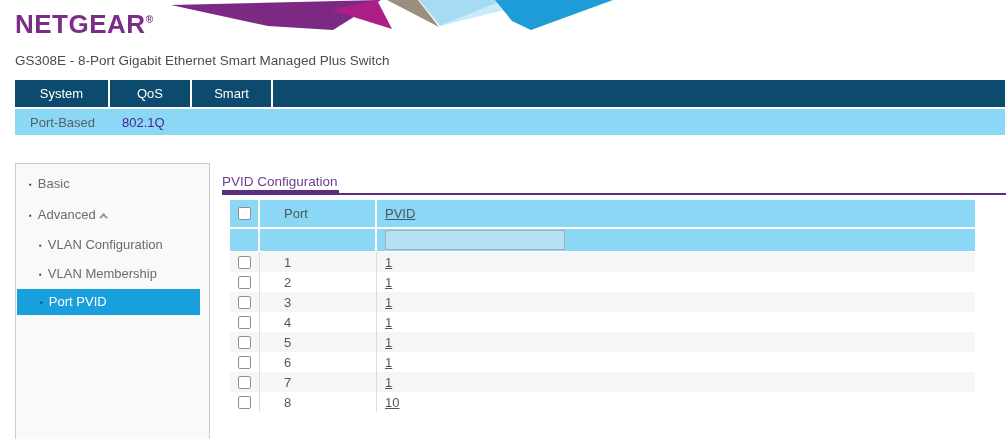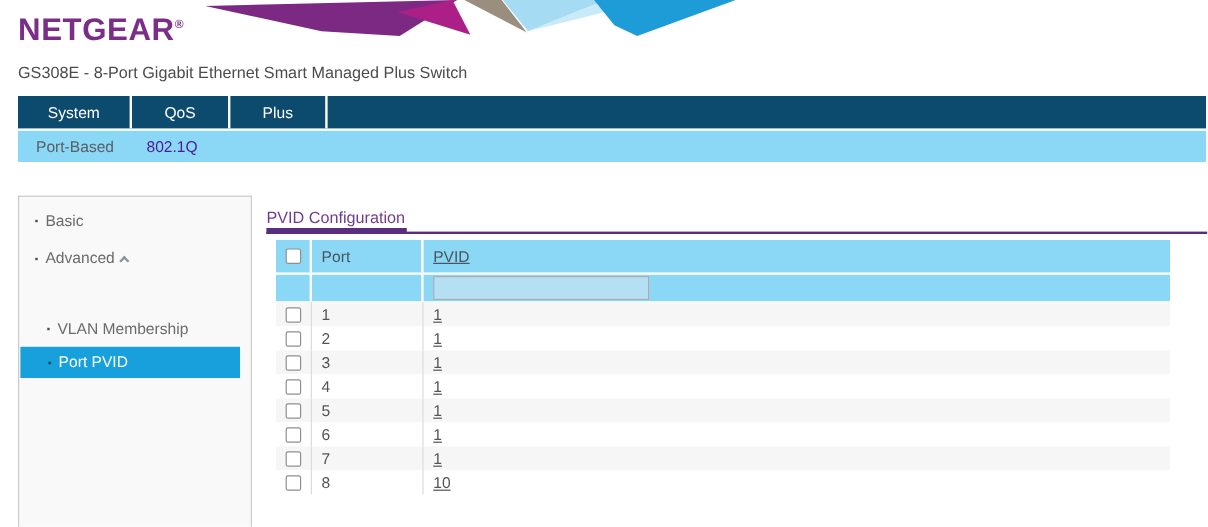--- a/index.html
+++ b/index.html
@@ -42,21 +42,21 @@
     border-top:2px solid #8a949b; transform:rotate(45deg) translateY(2px); margin-left:6px; }
 
   
   #section-title { left:222px; top:174px; color:#713C8F; font-size:13.5px; }
   #rule-thin { left:222px; top:193px; width:784px; height:2px; background:#5B2D80; }
   #rule-thick { left:222px; top:190px; width:117px; height:5px; background:#5B2D80; }
 
   #table { left:230px; top:200px; width:745px; }
   .trow { display:flex; width:100%; }
   .c1 { width:30px; flex:none; display:flex; align-items:center; justify-content:center; }
-  .c2 { width:93px; flex:none; padding-left:8px; display:flex; align-items:center; }
+  .c2 { width:117px; flex:none; padding-left:24px; display:flex; align-items:center; }
   .c3 { flex:1; padding-left:8px; display:flex; align-items:center;text-decoration:underline; }
   .hdr { height:27px; background:#8AD8F5; color:#4A565E; margin-bottom:2px; }
   .hdr .c1, .hdr .c2 { border-right:2px solid #fff; }
   .filter { height:22px; background:#8AD8F5; margin-bottom:1px; }
   .filter .c1, .filter .c2 { border-right:2px solid #fff; }
   .drow { height:20px; background:#fff; }
   .drow:nth-child(odd) { background:#f6f6f6; }
   .drow .c1, .drow .c2 { border-right:1px solid #dcdcdc; }
   .cb { width:13px; height:13px; background:#fff; border:1px solid #8f8f8f;
     border-radius:2px; cursor:pointer; }
@@ -75,31 +75,32 @@
   <polygon points="256,0 342,0 277,26" fill="#A5DCF4"></polygon>
   <polygon points="342,0 357,6 277,26" fill="#C9EAF9"></polygon>
   <polygon points="332,0 450,0 368,30 349,21" fill="#1E9CD7"></polygon>
 </svg>
 
 <div class="abs" id="device-title">GS308E - 8-Port Gigabit Ethernet Smart Managed Plus Switch</div>
 
 <div class="abs" id="navbar">
   <div class="tab">System</div>
   <div class="tab">QoS</div>
-  <div class="tab">Plus</div>
+  <div class="tab">Smart</div>
 </div>
 
 <div class="abs" id="subnav">
   <div class="subnav-item">Port-Based</div>
   <div class="subnav-item active">802.1Q</div>
 </div>
 
 <div class="abs" id="sidebar">
   <div class="side-item lvl1" style="top:8px;"><span class="bullet">▪</span><span>Basic</span></div>
   <div class="side-item lvl1" style="top:39px;"><span class="bullet">▪</span><span>Advanced</span><span class="chev"></span></div>
+  <div class="side-item lvl2" style="top:69px;"><span class="bullet">▪</span><span>VLAN Configuration</span></div>
   <div class="side-item lvl2" style="top:98px;"><span class="bullet">▪</span><span>VLAN Membership</span></div>
   <div class="side-item lvl2 active" style="top:125px;"><span class="bullet">▪</span><span>Port PVID</span></div>
 </div>
 
 <div class="abs" id="section-title">PVID Configuration</div>
 <div class="abs" id="rule-thin"></div>
 <div class="abs" id="rule-thick"></div>
 
 <div class="abs" id="table">
   <div class="trow hdr">

